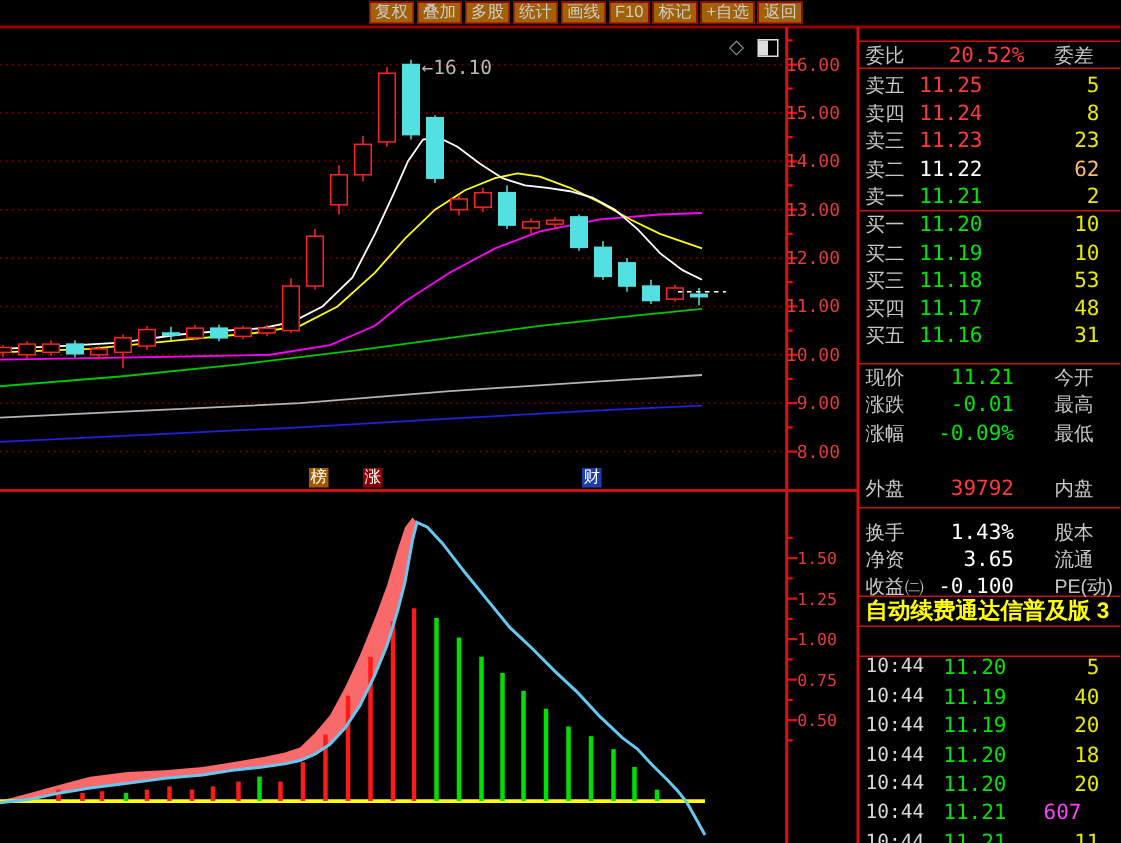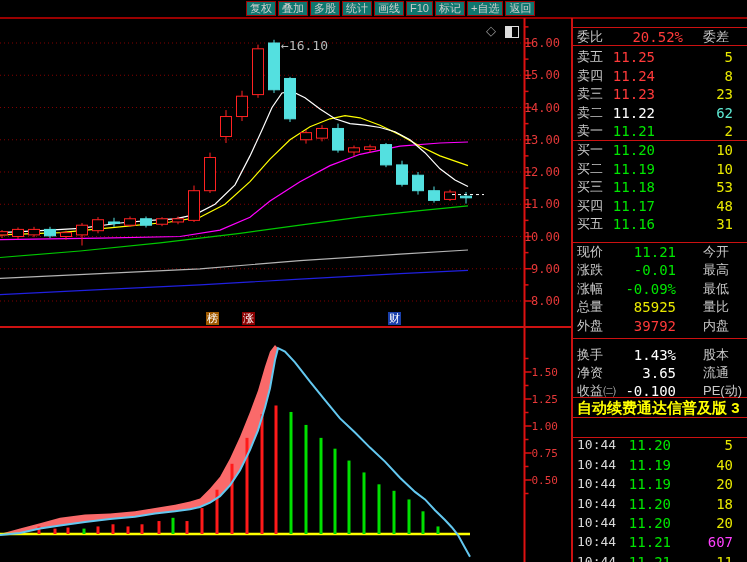--- a/index.html
+++ b/index.html
@@ -1,21 +1,21 @@
 <!DOCTYPE html>
 <html><head>
 <meta charset="utf-8">
 <style>
   html,body{margin:0;padding:0;background:#000;width:747px;height:562px;overflow:hidden;
     font-family:"Liberation Sans",sans-serif;}
   #screen{position:relative;width:747px;height:562px;background:#000;}
   
   #toolbar{position:absolute;left:246px;top:1px;display:flex;gap:2px;}
   .tbtn{border:1px solid #a00000;color:#cccccc;font-size:11px;line-height:13px;height:13px;
-    padding:0 3px;background:#0f766e;white-space:nowrap;}
+    padding:0 3px;background:#a16207;white-space:nowrap;}
   #title{position:absolute;left:602px;top:0;height:17px;line-height:17px;white-space:nowrap;}
   #title .code{color:#ffff00;font-weight:bold;font-size:16px;font-family:"DejaVu Sans Mono",monospace;}
   #title .name{color:#ffff00;font-size:16px;margin-left:6px;}
   .hline{position:absolute;height:2px;background:#9a0000;}
   
   #peak-note{position:absolute;left:281px;top:38px;color:#b8b8b8;font-size:13px;
     font-family:"DejaVu Sans Mono",monospace;}
   #icon-diamond{position:absolute;left:486px;top:23px;color:#9a9a9a;font-size:13px;}
   #icon-split{position:absolute;left:505px;top:26px;width:12px;height:10px;border:1px solid #dddddd;}
   #icon-split .half{position:absolute;left:0;top:0;width:6px;height:10px;background:#dddddd;}
@@ -241,21 +241,21 @@
         <span class="num" style="position: absolute; right: 0px; color: rgb(232, 232, 0);">8</span>
       </div>
       <div class="prow" style="top: 67px;">
         <span class="lab">卖三</span>
         <span class="num" style="position: absolute; right: 78px; color: rgb(255, 58, 58);">11.23</span>
         <span class="num" style="position: absolute; right: 0px; color: rgb(232, 232, 0);">23</span>
       </div>
       <div class="prow" style="top: 85.5px;">
         <span class="lab">卖二</span>
         <span class="num" style="position: absolute; right: 78px; color: rgb(255, 255, 255);">11.22</span>
-        <span class="num" style="position: absolute; right: 0px; color: #5eead4;">62</span>
+        <span class="num" style="position: absolute; right: 0px; color: #fdba74;">62</span>
       </div>
       <div class="prow" style="top: 104px;">
         <span class="lab">卖一</span>
         <span class="num" style="position: absolute; right: 78px; color: rgb(0, 230, 0);">11.21</span>
         <span class="num" style="position: absolute; right: 0px; color: rgb(232, 232, 0);">2</span>
       </div>
       <div class="prow" style="top: 123px;">
         <span class="lab">买一</span>
         <span class="num" style="position: absolute; right: 78px; color: rgb(0, 230, 0);">11.20</span>
         <span class="num" style="position: absolute; right: 0px; color: rgb(232, 232, 0);">10</span>
@@ -288,25 +288,20 @@
       <div class="prow" style="top: 243px;">
         <span class="lab">涨跌</span>
         <span class="num" style="position: absolute; right: 57px; color: rgb(0, 230, 0);">-0.01</span>
         <span class="rlab">最高</span>
       </div>
       <div class="prow" style="top: 261.5px;">
         <span class="lab">涨幅</span>
         <span class="num" style="position: absolute; right: 57px; color: rgb(0, 230, 0);">-0.09%</span>
         <span class="rlab">最低</span>
       </div>
-      <div class="prow" style="top: 280px;">
-        <span class="lab">总量</span>
-        <span class="num" style="position: absolute; right: 57px; color: rgb(232, 232, 0);">85925</span>
-        <span class="rlab">量比</span>
-      </div>
       <div class="prow" style="top: 298.5px;">
         <span class="lab">外盘</span>
         <span class="num" style="position: absolute; right: 57px; color: rgb(255, 58, 58);">39792</span>
         <span class="rlab">内盘</span>
       </div>
       <div class="prow" style="top: 328px;">
         <span class="lab">换手</span>
         <span class="num" style="position: absolute; right: 57px; color: rgb(255, 255, 255);">1.43%</span>
         <span class="rlab">股本</span>
       </div>
@@ -344,21 +339,21 @@
         <span class="num" style="position: absolute; right: 0px; color: rgb(232, 232, 0);">18</span>
       </div>
       <div class="prow" style="top: 496px;">
         <span class="lab" style="color: rgb(216, 216, 216); font-family: &quot;DejaVu Sans Mono&quot;, monospace;">10:44</span>
         <span class="num" style="position: absolute; right: 62px; color: rgb(0, 230, 0);">11.20</span>
         <span class="num" style="position: absolute; right: 0px; color: rgb(232, 232, 0);">20</span>
       </div>
       <div class="prow" style="top: 515px;">
         <span class="lab" style="color: rgb(216, 216, 216); font-family: &quot;DejaVu Sans Mono&quot;, monospace;">10:44</span>
         <span class="num" style="position: absolute; right: 62px; color: rgb(0, 230, 0);">11.21</span>
-        <span class="num" style="position: absolute; right: 0px; color: rgb(255, 64, 255);">607</span>
+        <span class="num" style="position: absolute; right: 12px; color: rgb(255, 64, 255);">607</span>
       </div>
       <div class="prow" style="top: 534.5px;">
         <span class="lab" style="color: rgb(216, 216, 216); font-family: &quot;DejaVu Sans Mono&quot;, monospace;">10:44</span>
         <span class="num" style="position: absolute; right: 62px; color: rgb(0, 230, 0);">11.21</span>
         <span class="num" style="position: absolute; right: 0px; color: rgb(232, 232, 0);">11</span>
       </div>
     </div>
 </div>
 
 </body></html>

